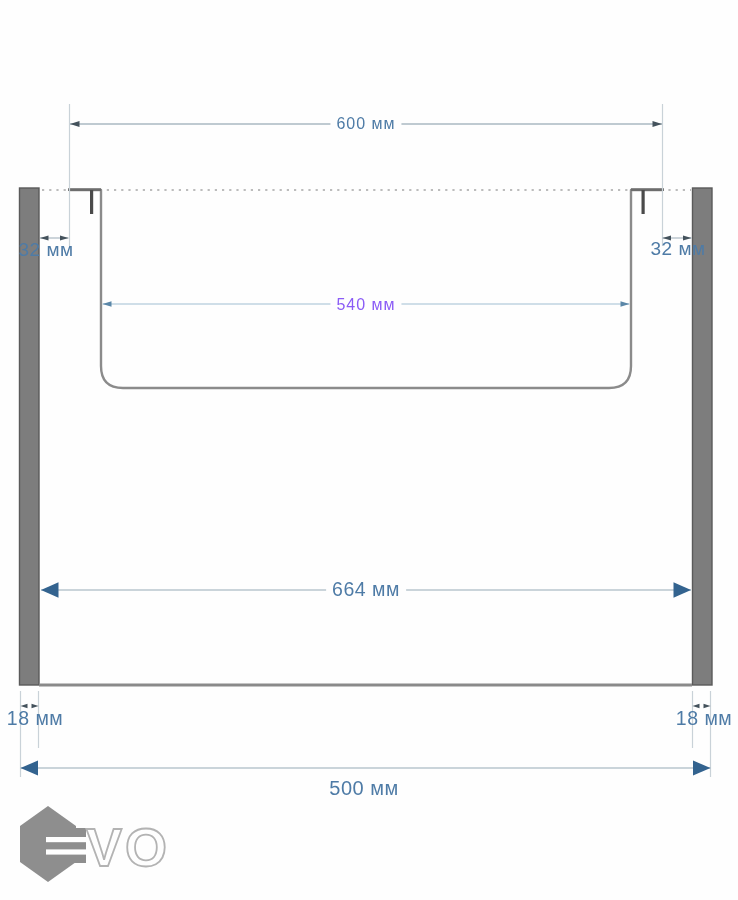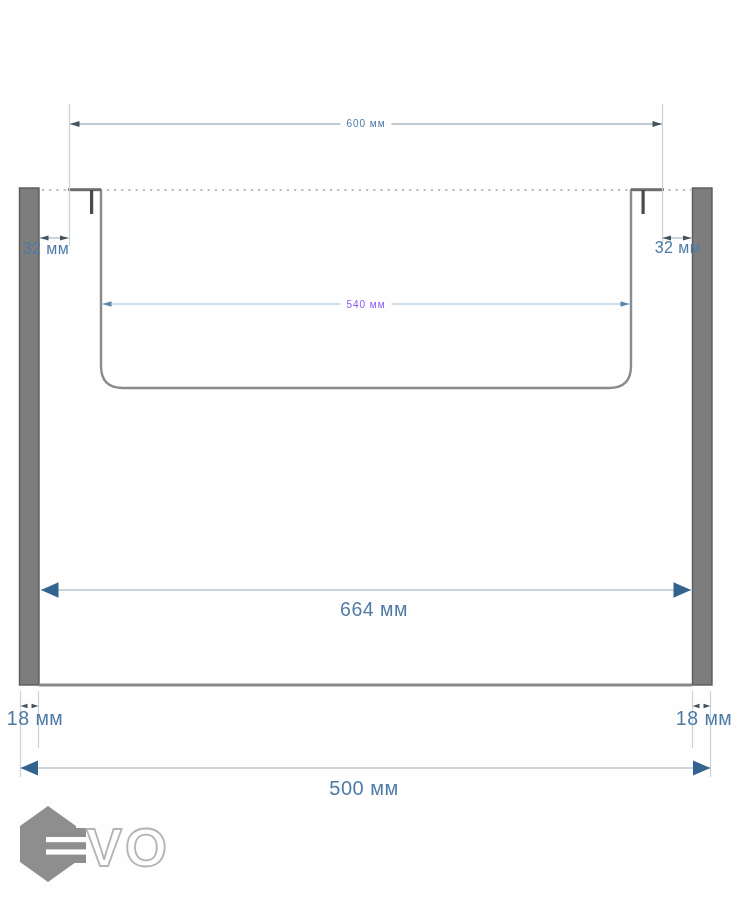--- a/index.html
+++ b/index.html
@@ -24,22 +24,22 @@
     position: absolute;
     transform: translate(-50%, -50%);
     white-space: nowrap;
     color: #4e7ba6;
     line-height: 1;
   }
   .dim-label.on-line {
     background: #fefefe;
     padding: 1px 6px;
   }
-  .sz-sm { font-size: 16px; letter-spacing: 0.5px; }
-  .sz-md { font-size: 10px;   letter-spacing: 1px; }
+  .sz-sm { font-size: 19px; letter-spacing: 0.5px; }
+  .sz-md { font-size: 16px;   letter-spacing: 1px; }
   .sz-lg { font-size: 19.5px; letter-spacing: 0.5px; }
   .c-light { color: #8b5cf6; }
 </style>
 </head>
 <body>
 
 <div class="stage">
 
   <svg width="738" height="900" viewBox="0 0 738 900">
 
@@ -130,21 +130,21 @@
   </svg>
 
   <div class="dim-label on-line sz-md" style="left:366px; top:124px;">600 мм</div>
 
   <div class="dim-label sz-sm" style="left:46px; top:249px;">32 мм</div>
 
   <div class="dim-label sz-sm" style="left:678px; top:248px;">32 мм</div>
 
   <div class="dim-label on-line sz-md c-light" style="left:366px; top:305px;">540 мм</div>
 
-  <div class="dim-label on-line sz-lg" style="left:366px; top:610px;margin-left:8px;">664 мм</div>
+  <div class="dim-label on-line sz-lg" style="left:366px; top:590px;">664 мм</div>
 
   <div class="dim-label sz-lg" style="left:35px; top:719px;">18 мм</div>
 
   <div class="dim-label sz-lg" style="left:704px; top:719px;">18 мм</div>
 
   <div class="dim-label sz-lg" style="left:364px; top:788px; font-size:20px;">500 мм</div>
 
 </div>
 
 </body></html>

